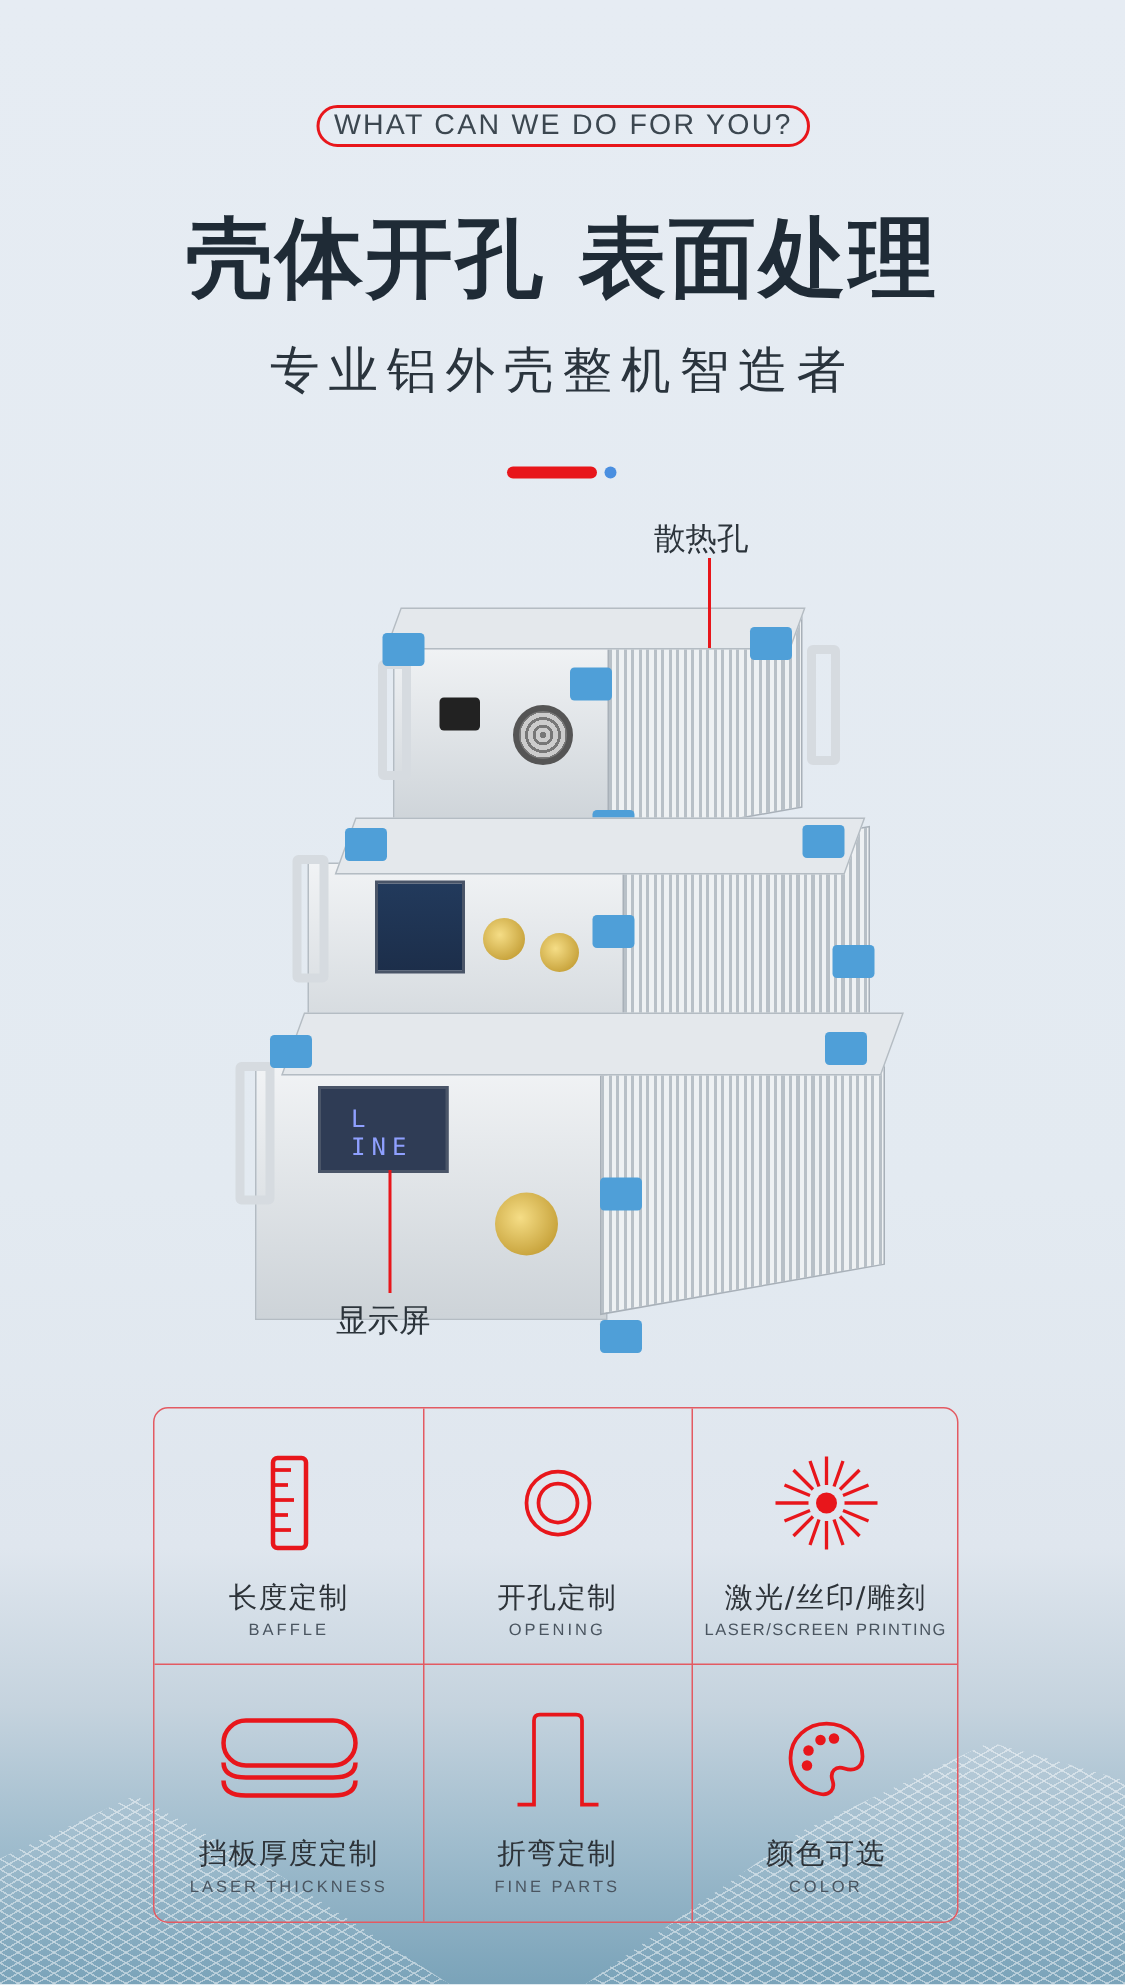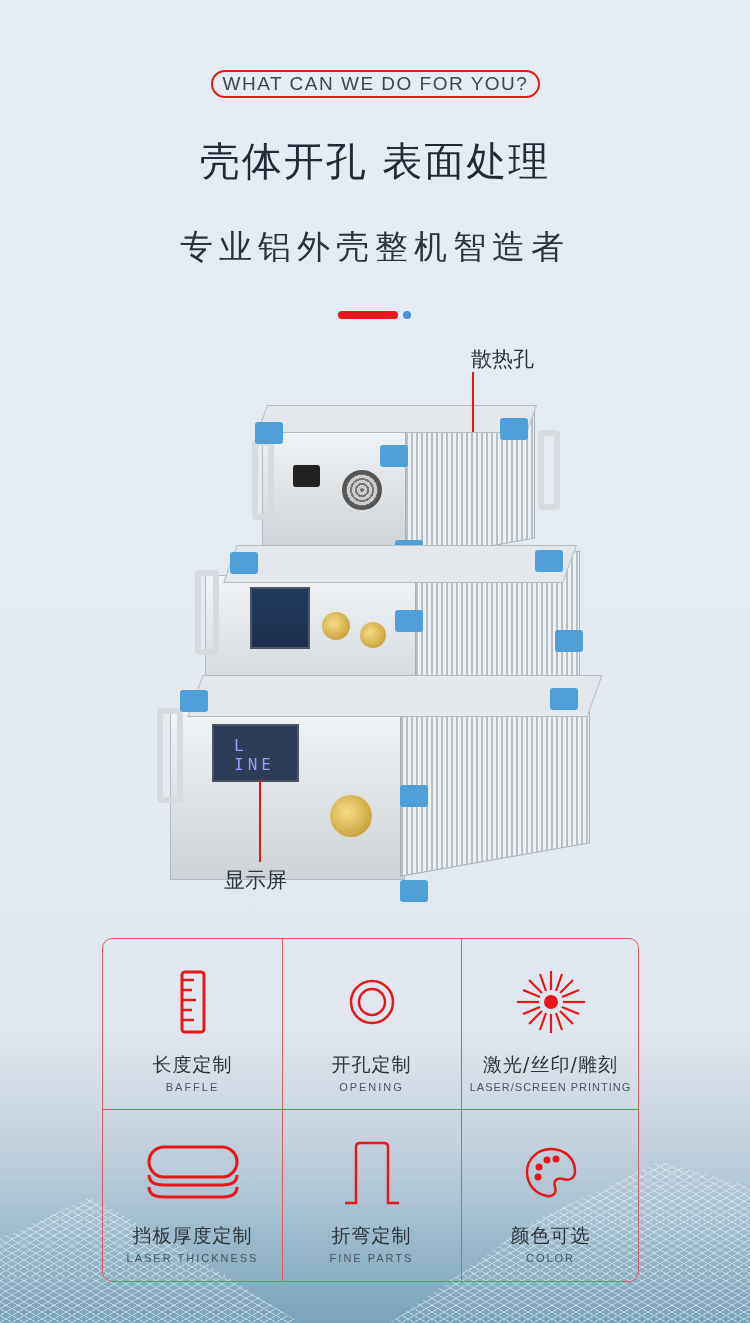--- a/index.html
+++ b/index.html
@@ -1,21 +1,21 @@
 <!DOCTYPE html>
 <html><head>
 <meta charset="utf-8">
 <style>
   * { margin:0; padding:0; box-sizing:border-box; }
   body { width:750px; height:1323px; overflow:hidden; font-family:"DejaVu Sans", sans-serif; }
   .page { position:relative; width:750px; height:1323px;
     background: linear-gradient(180deg,#e6ecf3 0%, #e3eaf1 60%, #dfe6ee 78%, #c5d3de 86%, #9fbccd 93%, #7aa3b9 100%); overflow:hidden; }
   .tagline { position:absolute; left:211px; top:70px; width:329px; height:28px; border:2px solid #e8161b; border-radius:16px;
     text-align:center; font-family:"Liberation Sans", sans-serif; font-size:19px; letter-spacing:1.5px; color:#3c4750; line-height:24px; }
-  .title { position:absolute; left:0; top:134px; width:750px; text-align:center; font-size:40px; font-weight:normal; color:#1f2b36; letter-spacing:2px; }
+  .title { position:absolute; left:0; top:134px; width:750px; text-align:center; font-size:58px; font-weight:bold; color:#1f2b36; letter-spacing:2px; }
   .subtitle { position:absolute; left:0; top:225px; width:750px; text-align:center; font-size:33px; color:#2a343d; letter-spacing:6px; }
   .bar-red { position:absolute; left:338px; top:311px; width:60px; height:8px; border-radius:4px; background:#e8161b; }
   .dot-blue { position:absolute; left:403px; top:311px; width:8px; height:8px; border-radius:50%; background:#4a8fe0; }
   .callout { position:absolute; font-size:21px; color:#2c343b; }
   .callout-line { position:absolute; width:2px; background:#e8161b; }
   .box { position:absolute; background:linear-gradient(180deg,#f1f3f5,#cdd3d8); border:1px solid #b4bcc3; }
   .fins { position:absolute; background: repeating-linear-gradient(90deg,#b8c0c7 0 2px,#eef1f3 2px 5px); border:1px solid #a8b0b8; }
   .corner { position:absolute; width:28px; height:22px; background:#4f9fd8; border-radius:3px; }
   .handle { position:absolute; border:6px solid #d6dbe0; border-radius:4px; }
   .screen { position:absolute; background:#2f3c55; border:2px solid #4a5568; }
@@ -75,21 +75,21 @@
     <div class="screen" style="left:212px;top:724px;width:87px;height:58px;">
       <span style="position:absolute;left:20px;top:10px;color:#8fa0ff;font-size:16px;letter-spacing:4px;font-family:'DejaVu Sans Mono',monospace;">L INE</span>
     </div>
     <div class="knob" style="left:330px;top:795px;width:42px;height:42px;"></div>
     <div class="corner" style="left:180px;top:690px;"></div>
     <div class="corner" style="left:400px;top:785px;"></div>
     <div class="corner" style="left:550px;top:688px;"></div>
     <div class="corner" style="left:400px;top:880px;"></div>
   </div>
 
-  <div class="callout" style="left:436px;top:345px;margin-left:35px;">散热孔</div>
+  <div class="callout" style="left:436px;top:345px;">散热孔</div>
   <div class="callout-line" style="left:472px;top:372px;height:60px;"></div>
   <div class="callout" style="left:224px;top:866px;">显示屏</div>
   <div class="callout-line" style="left:259px;top:780px;height:82px;"></div>
 
   <div class="mesh" style="left:0;width:300px;height:140px;clip-path:polygon(0 40%,30% 10%,60% 45%,100% 100%,0 100%);"></div>
   <div class="mesh" style="right:0;width:360px;height:170px;clip-path:polygon(0 100%,40% 40%,75% 5%,100% 20%,100% 100%);"></div>
 
   <div class="grid">
     <div class="vline" style="left:179px;top:0;height:342px;"></div>
     <div class="vline" style="left:358px;top:0;height:342px;"></div>

